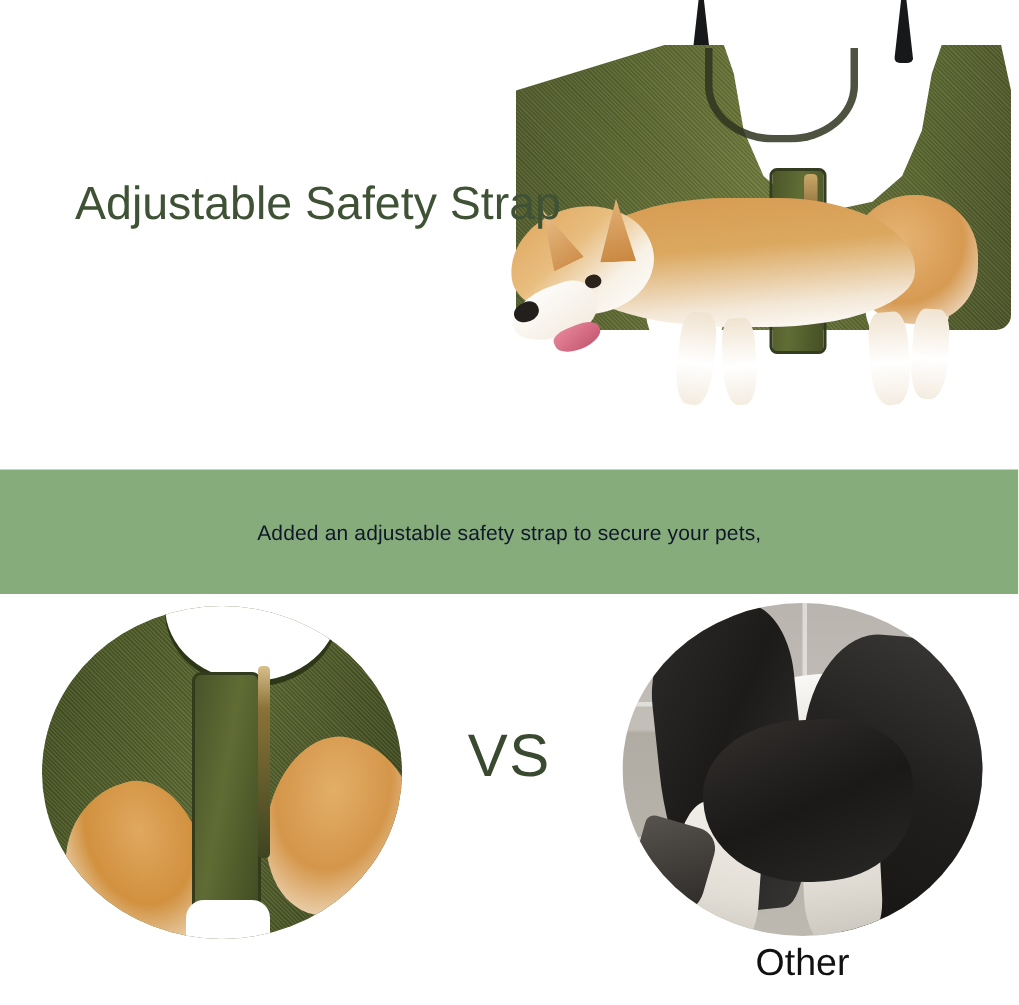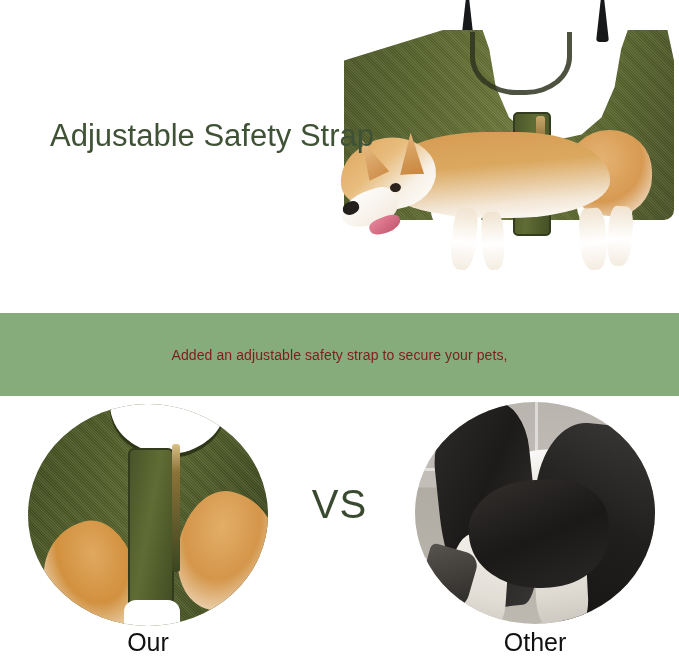--- a/index.html
+++ b/index.html
@@ -177,21 +177,21 @@
     position: absolute;
     left: 0; top: 313px;
     width: 679px; height: 83px;
     background: #87AC7B;
     display: flex;
     flex-direction: column;
     align-items: center;
     justify-content: center;
   }
   .banner-line-1 {
-    color: #7f1d1d;
+    color: #0f172a;
     font-size: 14px;
     line-height: 20px;
     text-align: right;
     letter-spacing: .1px;
   }
   .banner-line-2 {
     color: #ffffff;
     font-size: 22px;
     line-height: 30px;
     text-align: center;
@@ -395,17 +395,16 @@
       <div class="other-wrap-l"></div>
       <div class="other-wrap-r"></div>
       <div class="other-leg-l"></div>
       <div class="other-leg-r"></div>
       <div class="other-wrap-c"></div>
       <div class="other-strap-tail"></div>
     </div>
 
     <div class="vs-label">VS</div>
 
-    <div class="caption our-cap">Our</div>
     <div class="caption other-cap">Other</div>
   </div>
 
 </div>
 
 </body></html>

